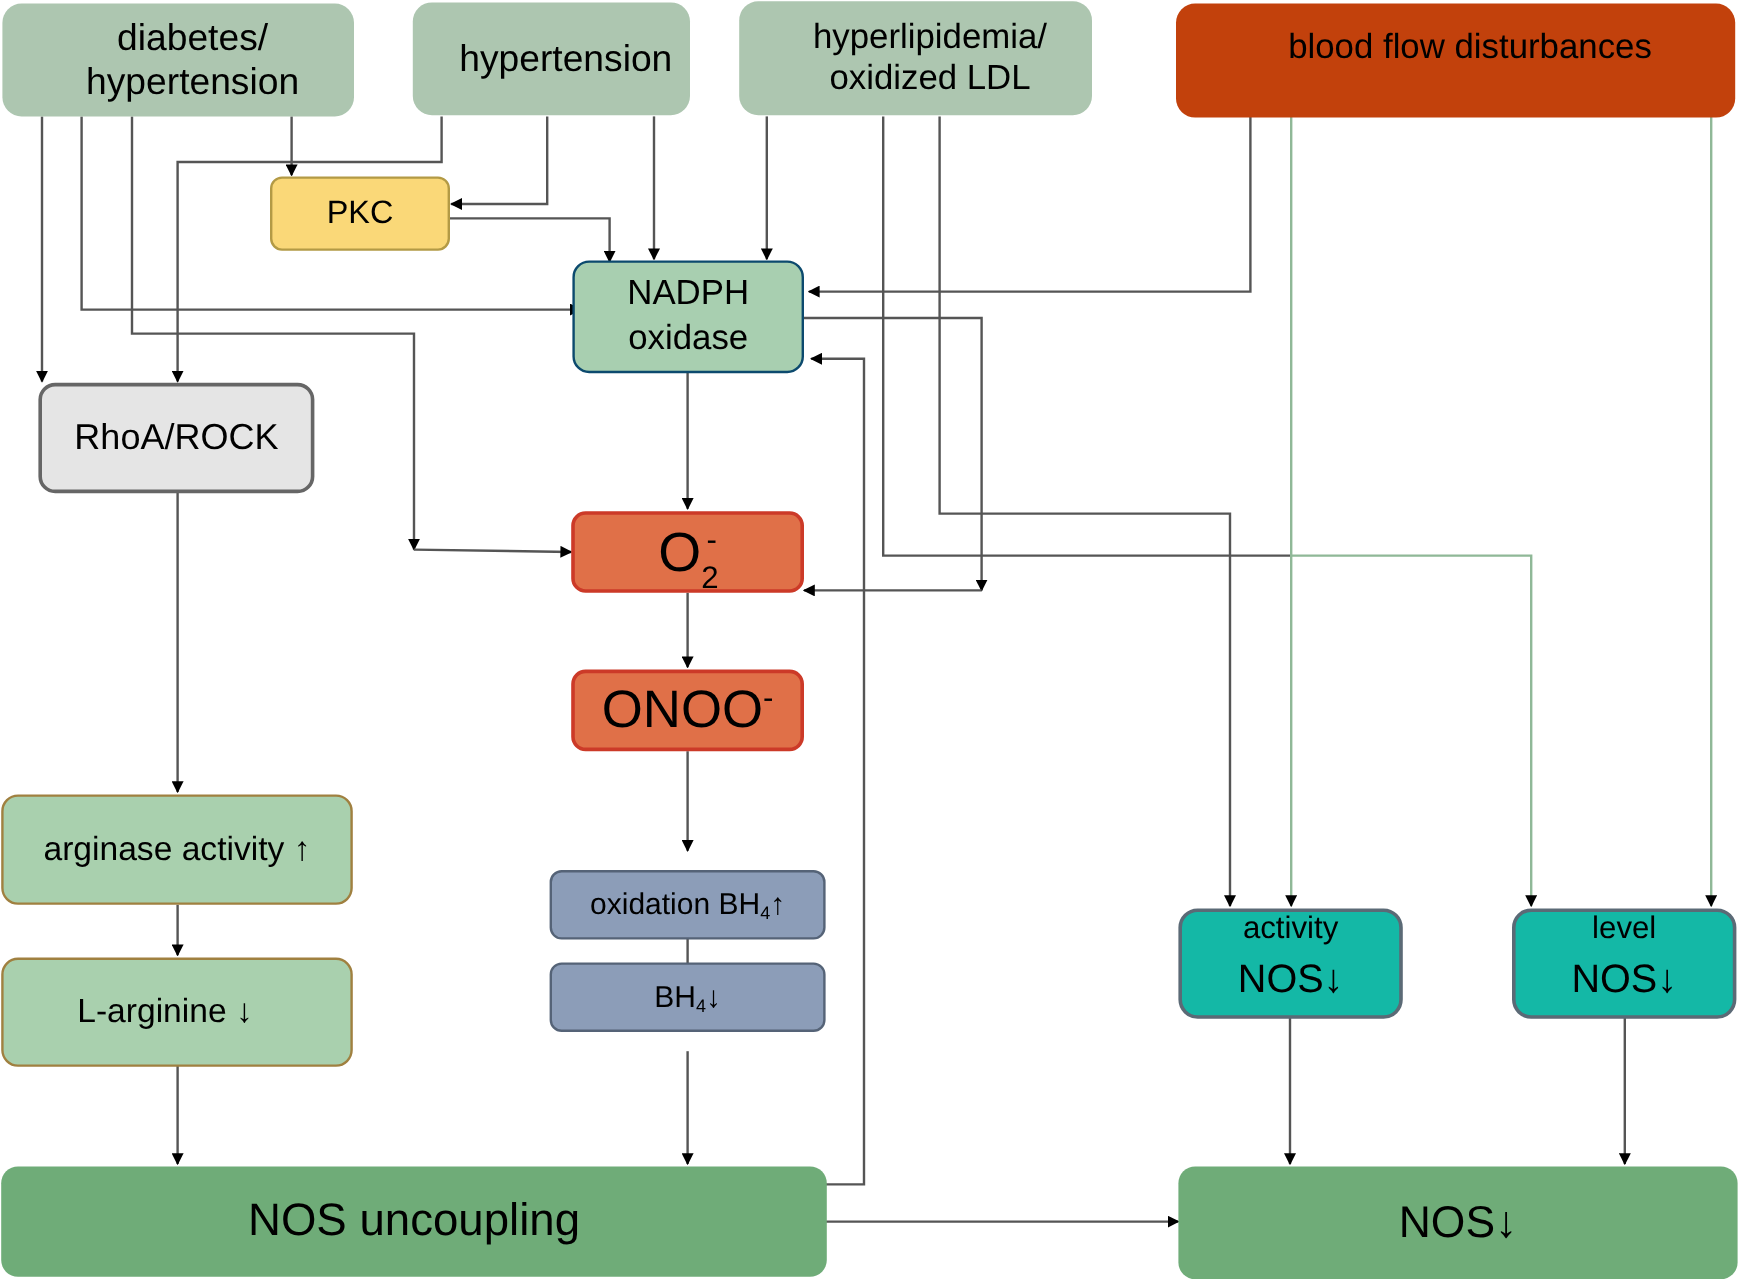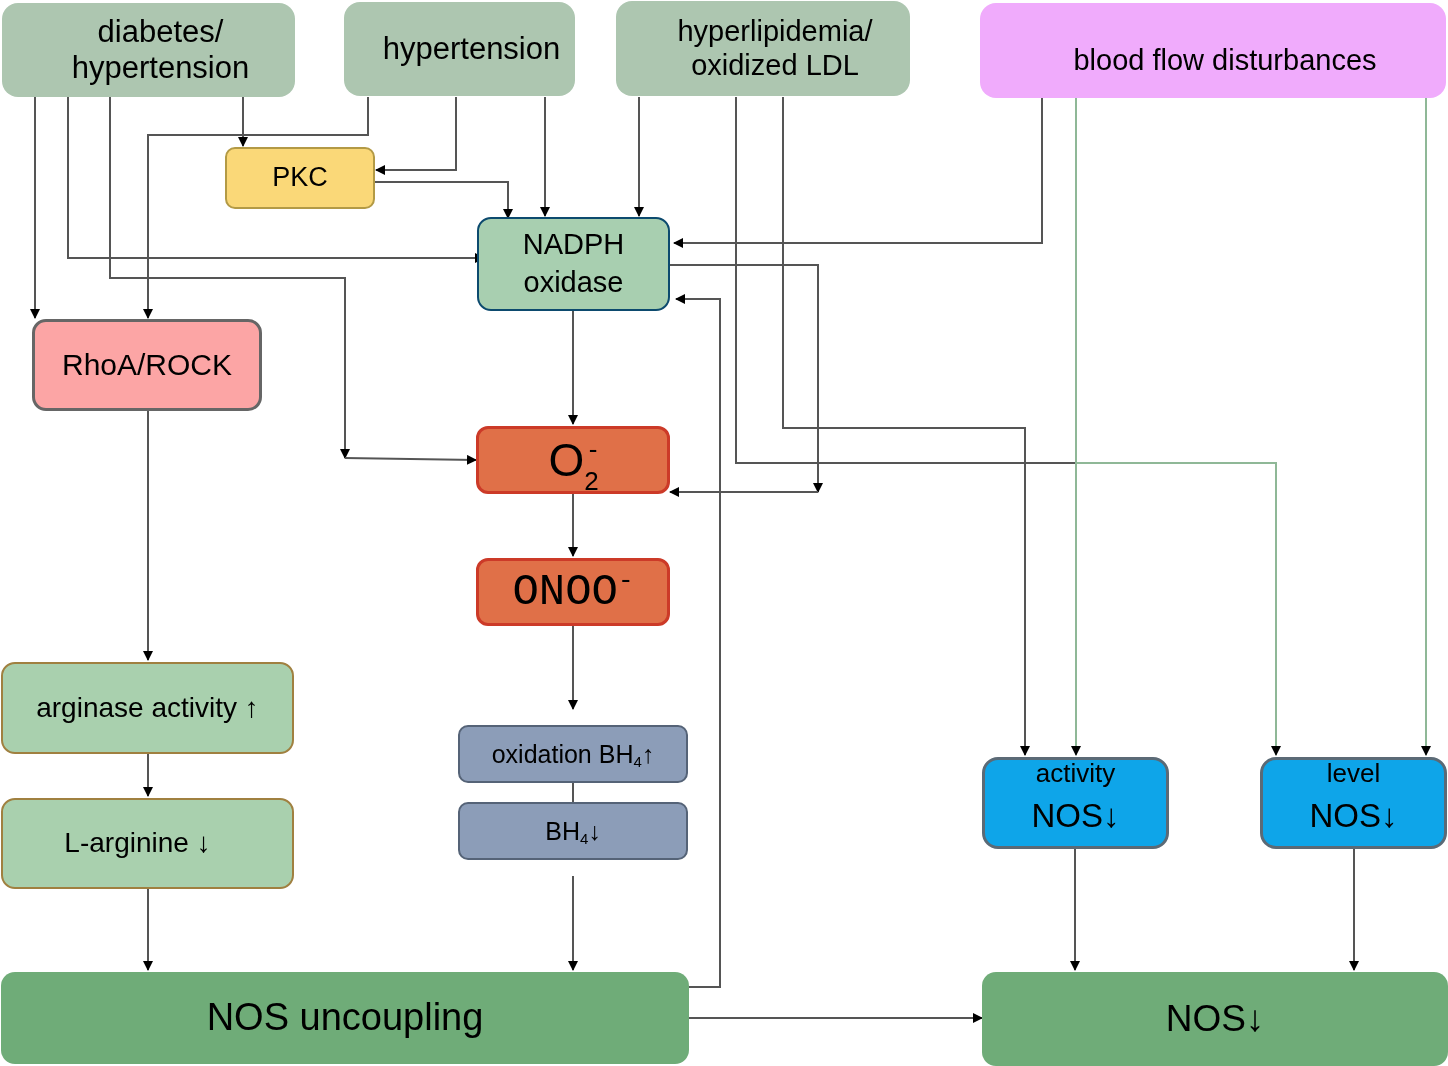--- a/index.html
+++ b/index.html
@@ -3,28 +3,28 @@
 <meta charset="utf-8">
 <style>
   html, body { margin: 0; padding: 0; background: #ffffff; }
   body { width: 1448px; height: 1066px; position: relative; overflow: hidden;
          font-family: "Liberation Sans", sans-serif; color: #000; }
   #wires { position: absolute; left: 0; top: 0; width: 1448px; height: 1066px; }
   .node { position: absolute; box-sizing: border-box; border-radius: 16px;
           display: flex; flex-direction: column; align-items: center; justify-content: center;
           text-align: center; line-height: 1.15; }
   .risk { background: #adc6b0; border: none; font-size: 31px; padding-left: 24px; }
-  .risk.light { background: #f0abfc; font-size: 29px; justify-content: center; padding-top: 20px; }
+  .risk.light { background: #c2410c; font-size: 29px; justify-content: flex-start; padding-top: 20px; }
   .pkc { background: #fad878; border: 2px solid #b39a45; font-size: 27px; border-radius: 10px; }
   .nadph { background: #a8cfb0; border: 2px solid #0c4a6e; font-size: 29px; border-radius: 14px; line-height: 1.3; }
-  .rho { background: #fca5a5; border: 3px solid #666666; font-size: 30px; border-radius: 14px; }
+  .rho { background: #e5e5e5; border: 3px solid #666666; font-size: 30px; border-radius: 14px; }
   .ros { background: #e07048; border: 3px solid #cc3a28; border-radius: 12px; }
   .arg { background: #a9d0ae; border: 2px solid #a08040; font-size: 28px; border-radius: 14px; }
   .bh { background: #8c9db8; border: 2px solid #556377; font-size: 25px; border-radius: 10px; margin-top: 14px; }
-  .nos { background: #0ea5e9; border: 3px solid #5b6a76; border-radius: 16px; }
+  .nos { background: #14b8a6; border: 3px solid #5b6a76; border-radius: 16px; }
   .final { background: #6fac78; border: none; border-radius: 14px; }
   .o2 { font-size: 46px; position: relative; }
   .o2 .sub { font-size: 26px; position: relative; top: 14px; }
   .o2 .sup { font-size: 26px; position: relative; top: -18px; margin-left: -10px; }
   .onoo { font-size: 44px; }
   .onoo .sup { font-size: 26px; position: relative; top: -16px; }
   .bhsub { font-size: 15px; position: relative; top: 4px; }
   .nos-top { font-size: 26px; margin-top: -12px; }
   .nos-big { font-size: 33px; margin-top: 8px; }
   .final-text { font-size: 38px; }
@@ -110,21 +110,21 @@
 <div class="node rho" style="left:32px;top:319px;width:230px;height:92px;">
   <div>RhoA/ROCK</div>
 </div>
 
 <div class="node ros" style="left:476px;top:426px;width:194px;height:68px;">
   <div class="o2">
     <span>O</span><span class="sub">2</span><span class="sup">-</span>
   </div>
 </div>
 
-<div class="node ros" style="left:476px;top:558px;width:194px;height:68px;font-family:Liberation Mono, monospace;">
+<div class="node ros" style="left:476px;top:558px;width:194px;height:68px;">
   <div class="onoo">
     <span>ONOO</span><span class="sup">-</span>
   </div>
 </div>
 
 <div class="node arg" style="left:1px;top:662px;width:293px;height:92px;">
   <div>arginase activity ↑</div>
 </div>
 <div class="node arg" style="left:1px;top:798px;width:293px;height:91px;">
   <div style="margin-left:-20px;">L-arginine ↓</div>

